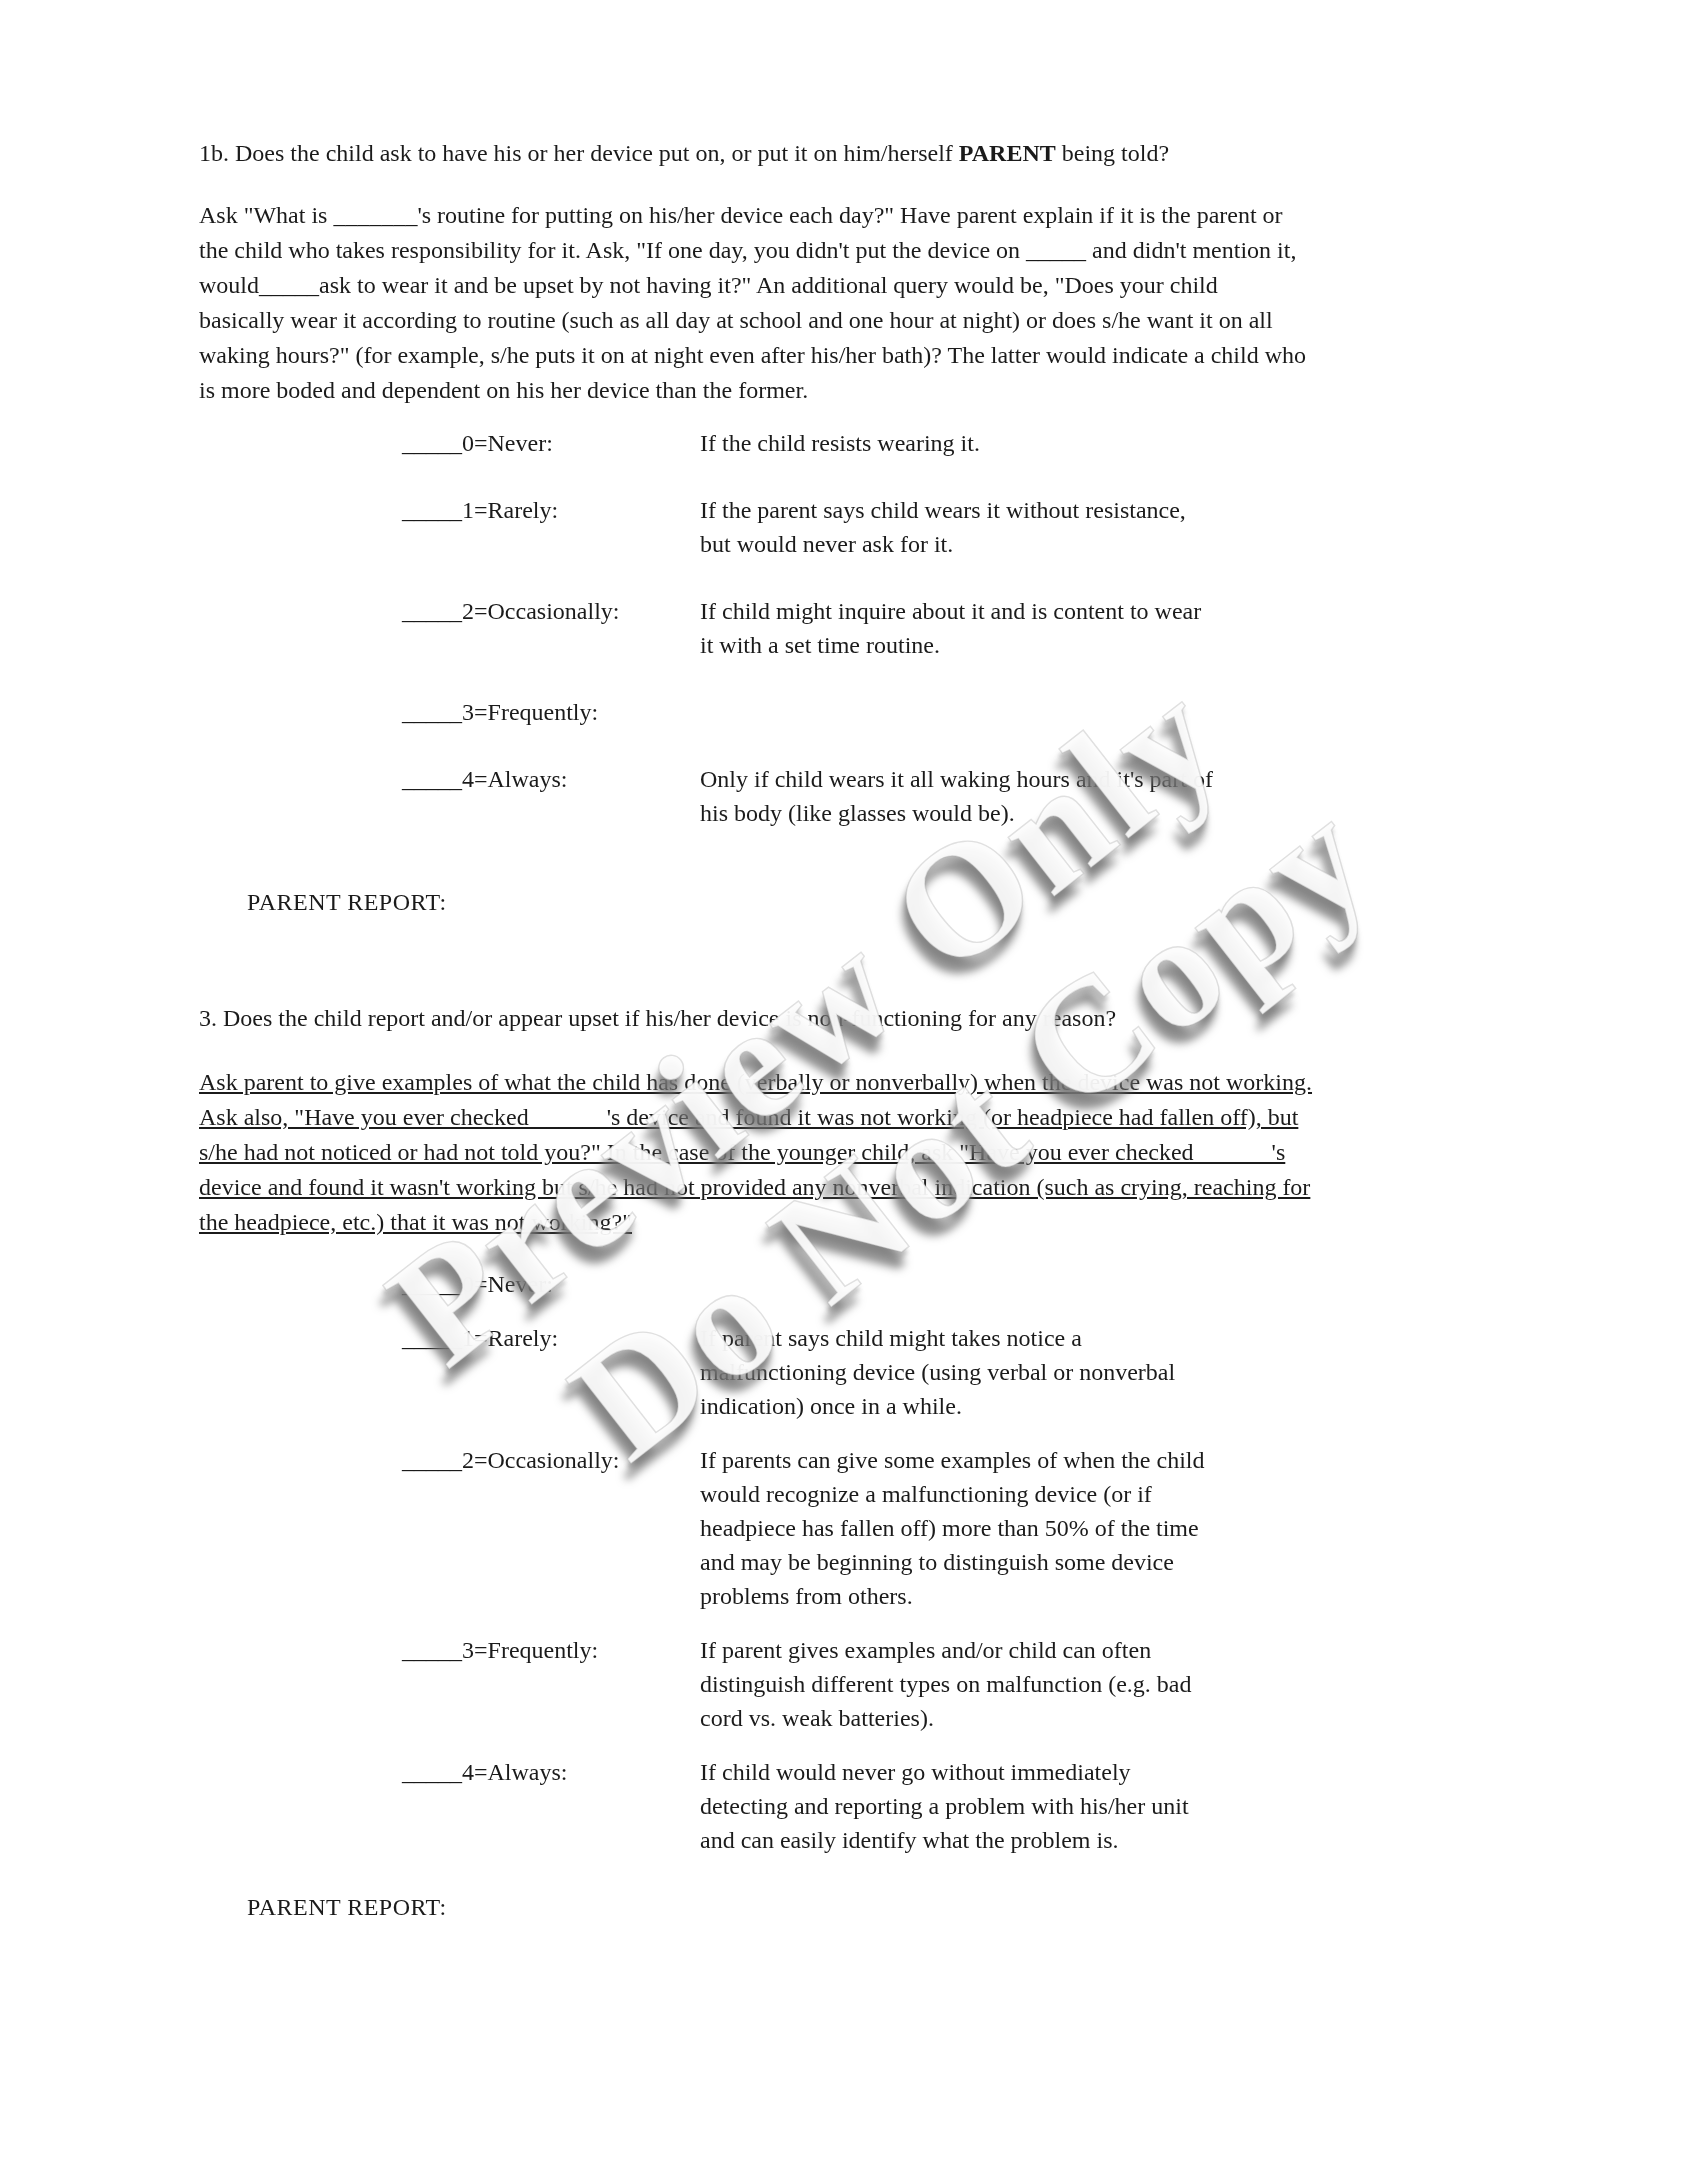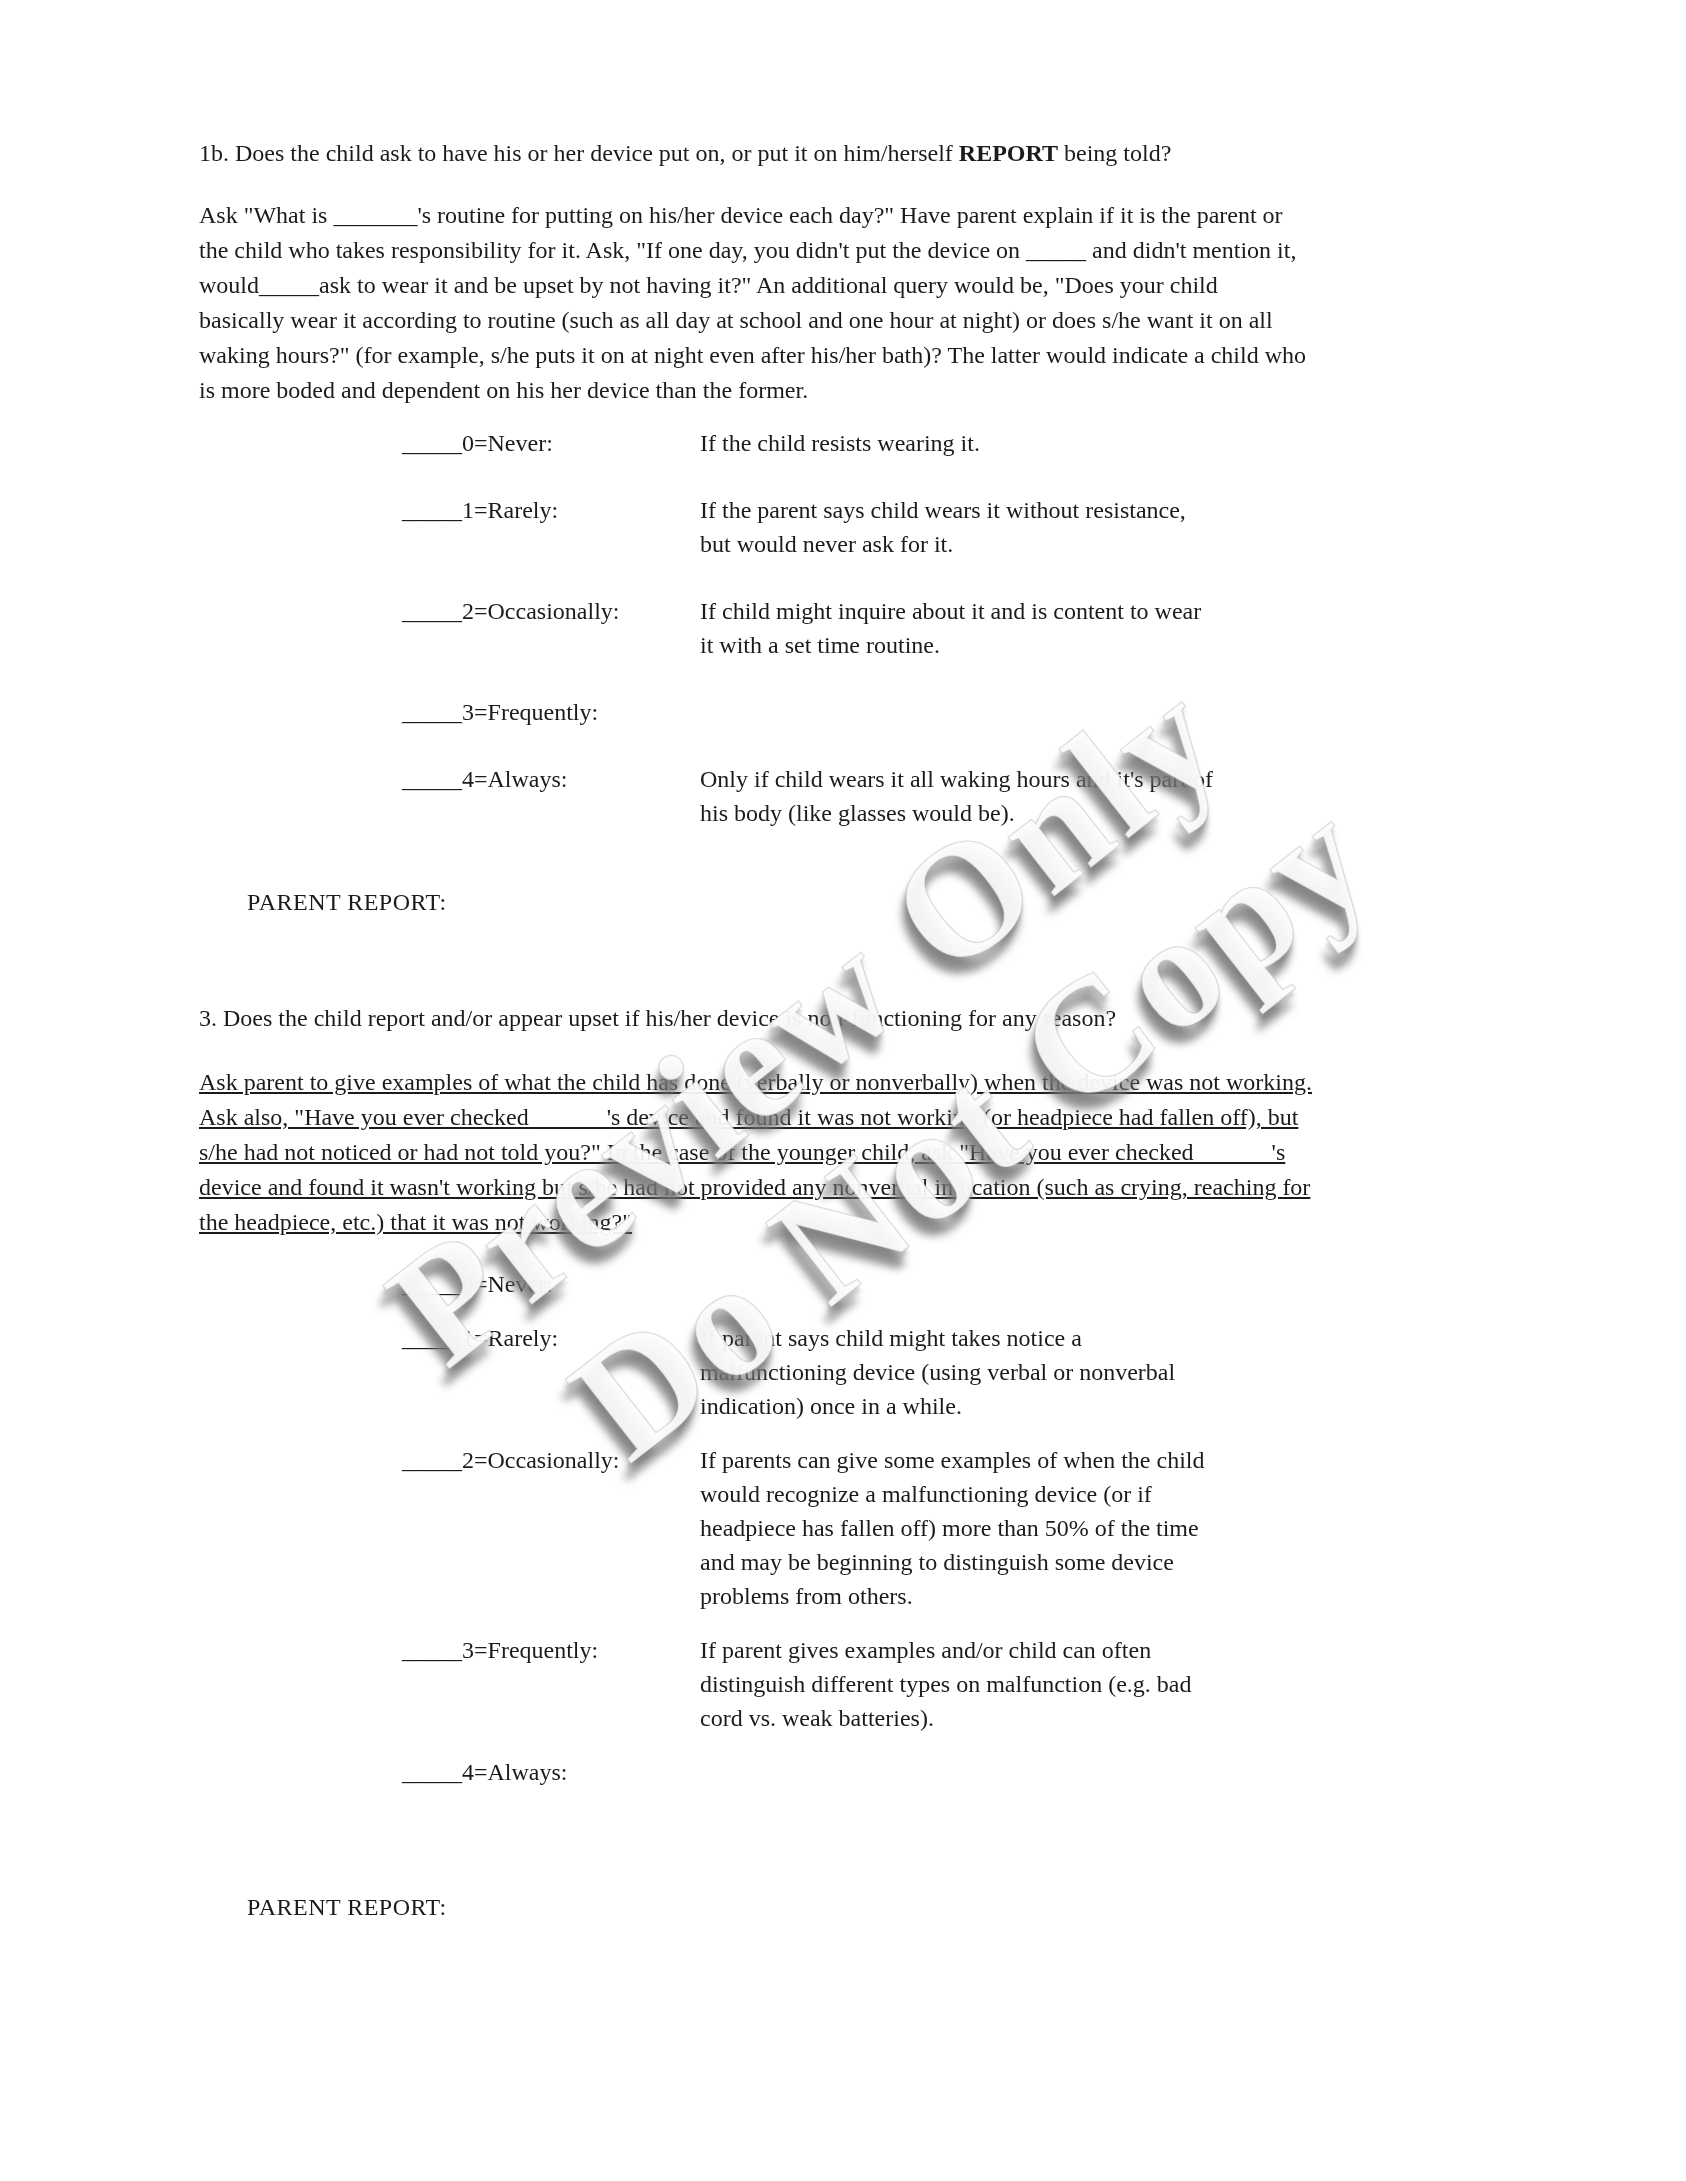--- a/index.html
+++ b/index.html
@@ -48,21 +48,21 @@
     z-index:5;
     pointer-events:none;
   }
 </style>
 </head>
 <body>
 
 <div class="page">
 
   <div class="abs heading" style="left:199px;top:136px;">
-    <span>1b. Does the child ask to have his or her device put on, or put it on him/herself  </span><b>REPORT</b><span> being told?</span>
+    <span>1b. Does the child ask to have his or her device put on, or put it on him/herself  </span><b>PARENT</b><span> being told?</span>
   </div>
 
   <div class="abs para" style="left:199px;top:198px;">Ask "What is _______'s routine for putting on his/her device each day?"  Have parent explain if it is the parent or
 the child who takes responsibility for it.  Ask, "If one day, you didn't put the device on _____ and didn't mention it,
 would_____ask to wear it and be upset by not having it?"  An additional query  would be, "Does your child
 basically wear it according to routine (such as all day at school and one hour at night) or does s/he want it on all
 waking hours?"  (for example, s/he puts it on at night even after his/her bath)?  The latter would indicate a child who
 is more boded and dependent on his her device than the former.</div>
 
   <div class="abs scale scale1" style="left:402px;top:426px;">
@@ -119,20 +119,23 @@
 problems from others.</div>
     </div>
     <div class="scale-row">
       <div class="scale-label">_____3=Frequently:</div>
       <div class="scale-desc">If parent gives examples and/or child can often
 distinguish different types on malfunction (e.g. bad
 cord vs. weak batteries).</div>
     </div>
     <div class="scale-row">
       <div class="scale-label">_____4=Always:</div>
+      <div class="scale-desc">If child would never go without immediately
+detecting and reporting a problem with his/her unit
+and can easily  identify what the problem is.</div>
     </div>
   </div>
 
   <div class="abs preport" style="left:199px;top:1894px;">PARENT REPORT:</div>
 
   <div class="wm" style="left:806px;top:1021px;">Preview Only</div>
   <div class="wm" style="left:972px;top:1128px;">Do Not Copy</div>
 
 </div>
 

